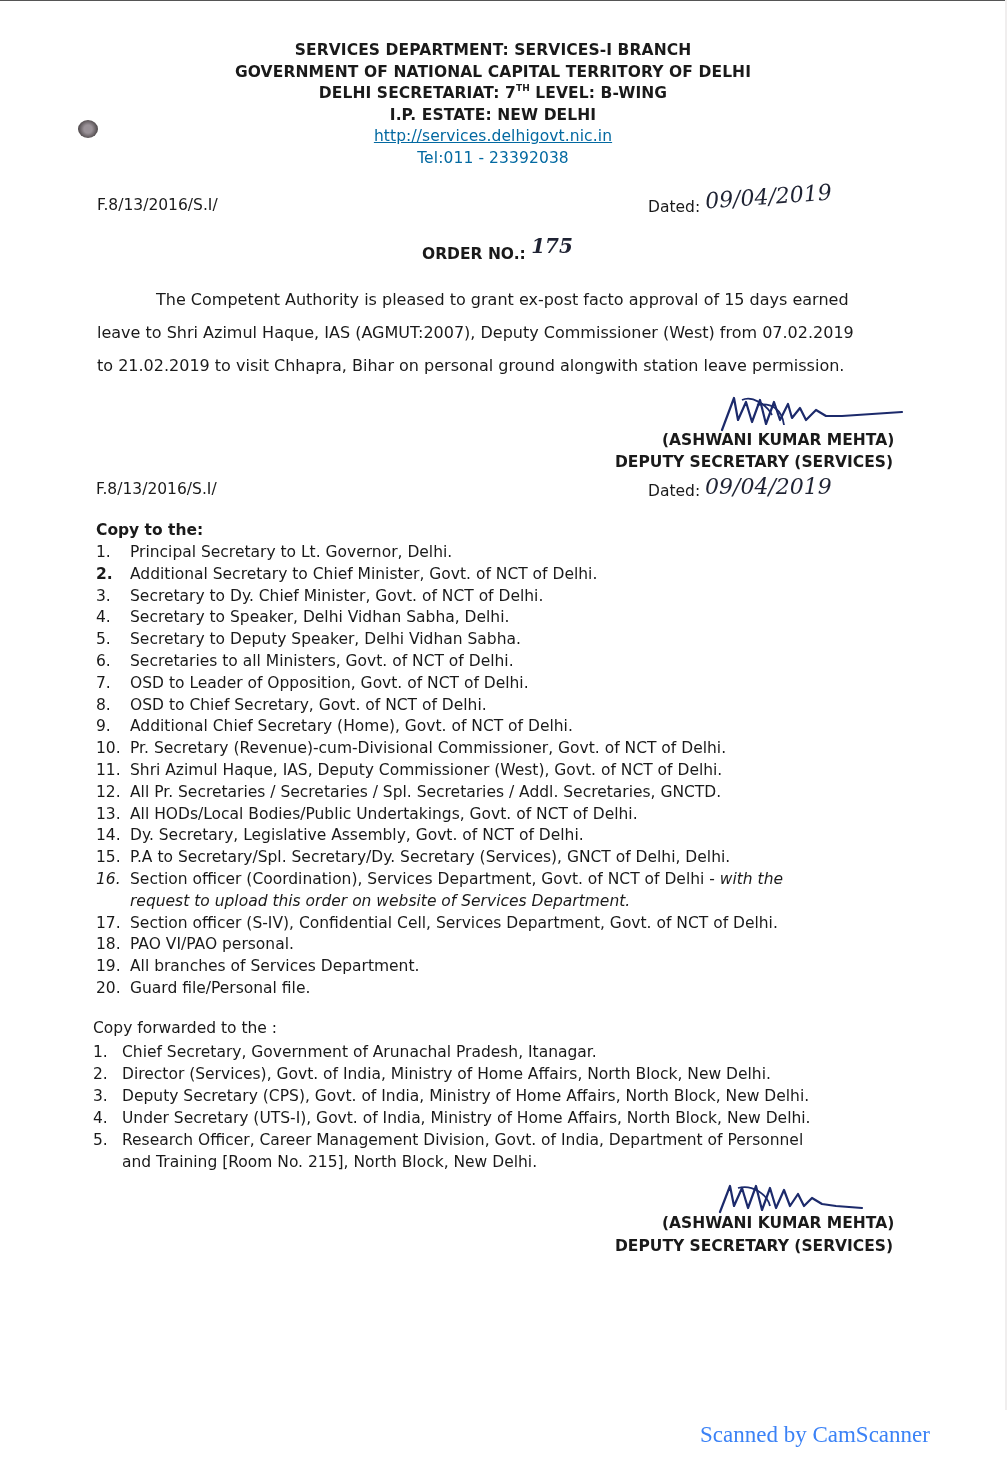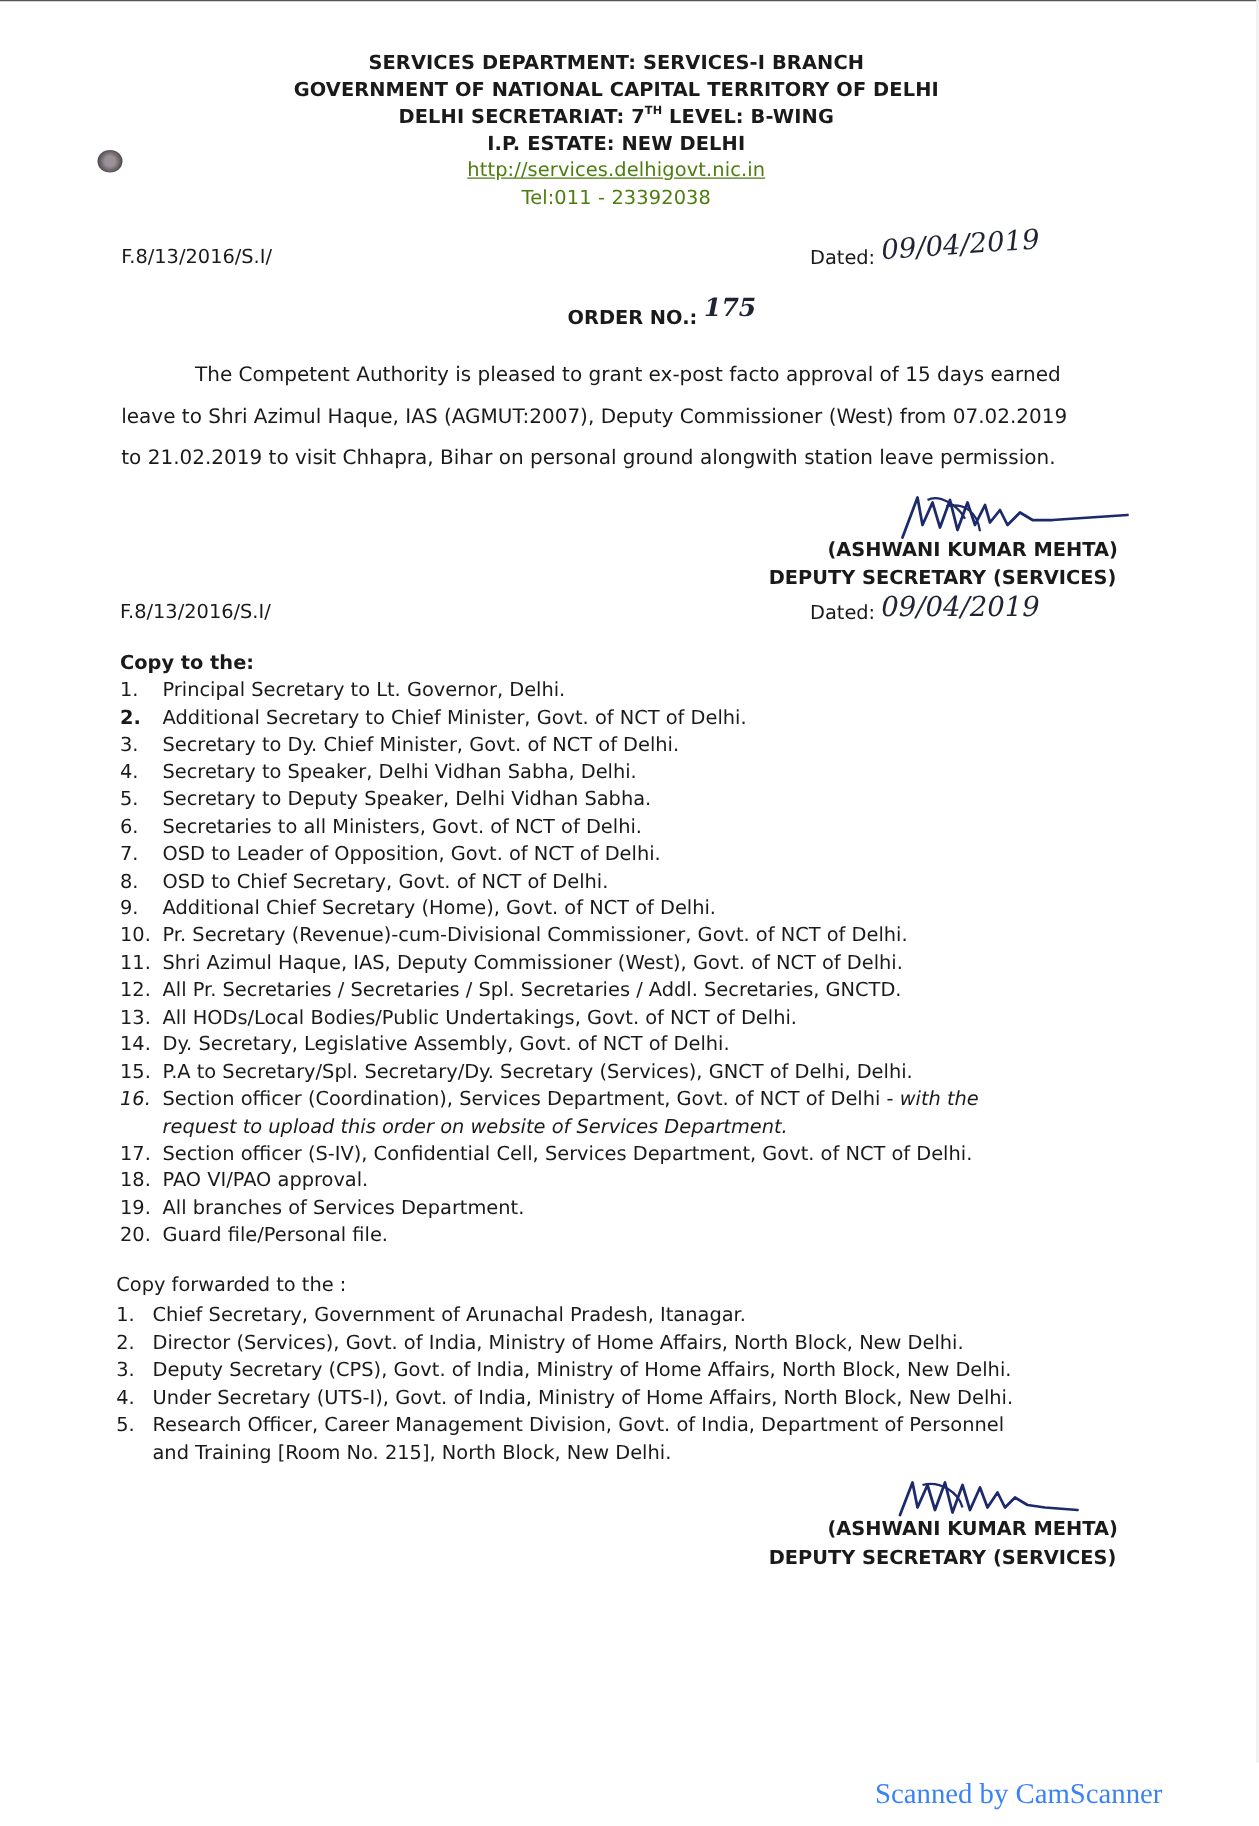--- a/index.html
+++ b/index.html
@@ -18,21 +18,21 @@
       border-radius: 50%; background: radial-gradient(circle at 50% 50%, #9a9298 30%, #4a4446 75%, #222 100%);
     }
     .header {
       position: absolute; left: 0; top: 40px; width: 986px; text-align: center;
       font-weight: bold; font-size: 15.5px; line-height: 21.5px; letter-spacing: 0.1px;
     }
     .header div { white-space: nowrap; }
     .header sup { font-size: 9px; vertical-align: 7px; line-height: 0; }
     .header .link { text-decoration: underline; font-weight: normal; }
     .header .tel { font-weight: normal; }
-    .header .url, .header .tel { color: #4d7c0f; }
+    .header .url, .header .tel { color: #0369a1; }
     .abs { position: absolute; white-space: nowrap; text-align: right; }
     .ref { font-size: 15.5px; }
     .hand { font-family: "DejaVu Serif", serif; font-style: italic; color: #1f2333; font-size: 22px; }
     .order-title { font-weight: bold; font-size: 15.5px; }
     .para { position: absolute; left: 97px; width: 795px; font-size: 16px; line-height: 33px; }
     .para span { display: block; white-space: nowrap; }
     .sign-name { font-weight: bold; font-size: 15.5px; }
     .sig-svg { position: absolute; }
     .list { position: absolute; left: 96px; font-size: 15.5px; line-height: 21.8px; margin: 0; padding: 0; list-style: none; }
     .list li { white-space: nowrap; position: relative; padding-left: 34px; }
@@ -61,21 +61,21 @@
   <div class="link url">http://services.delhigovt.nic.in</div>
   <div class="tel">Tel:011 - 23392038</div>
 </div>
 
 <div class="abs ref" style="left:97px; top:196px;">F.8/13/2016/S.I/</div>
 <div class="abs ref" style="left:648px; top:192px;">
   <span>Dated:</span>
   <span class="hand" style="position:relative; top:-8px; transform:rotate(-4deg); display:inline-block;">09/04/2019</span>
 </div>
 
-<div class="abs order-title" style="left:454px; top:240px;">
+<div class="abs order-title" style="left:422px; top:240px;">
   <span>ORDER NO.:</span>
   <span class="hand" style="position:relative; top:-6px; font-size:20px;">175</span>
 </div>
 
 <div class="para" style="top:283px;">
   <span style="padding-left:59px;">The Competent Authority is pleased to grant ex-post facto approval of 15 days earned</span>
   <span>leave to Shri Azimul Haque, IAS (AGMUT:2007), Deputy Commissioner (West) from 07.02.2019</span>
   <span>to 21.02.2019 to visit Chhapra, Bihar on personal ground alongwith station leave permission.</span>
 </div>
 
@@ -104,21 +104,21 @@
     <li><span class="num">8.</span><span>OSD to Chief Secretary, Govt. of NCT of Delhi.</span></li>
     <li><span class="num">9.</span><span>Additional Chief Secretary (Home), Govt. of NCT of Delhi.</span></li>
     <li><span class="num">10.</span><span>Pr. Secretary (Revenue)-cum-Divisional Commissioner, Govt. of NCT of Delhi.</span></li>
     <li><span class="num">11.</span><span>Shri Azimul Haque, IAS, Deputy Commissioner (West), Govt. of NCT of Delhi.</span></li>
     <li><span class="num">12.</span><span>All Pr. Secretaries / Secretaries / Spl. Secretaries / Addl. Secretaries, GNCTD.</span></li>
     <li><span class="num">13.</span><span>All HODs/Local Bodies/Public Undertakings, Govt. of NCT of Delhi.</span></li>
     <li><span class="num">14.</span><span>Dy. Secretary, Legislative Assembly, Govt. of NCT of Delhi.</span></li>
     <li><span class="num">15.</span><span>P.A to Secretary/Spl. Secretary/Dy. Secretary (Services), GNCT of Delhi, Delhi.</span></li>
     <li><span class="num" style="font-style: italic;">16.</span><span>Section officer (Coordination), Services Department, Govt. of NCT of Delhi - </span><em>with the</em><em class="cont">request to upload this order on website of Services Department.</em></li>
     <li><span class="num">17.</span><span>Section officer (S-IV), Confidential Cell, Services Department, Govt. of NCT of Delhi.</span></li>
-    <li><span class="num">18.</span><span>PAO VI/PAO approval.</span></li>
+    <li><span class="num">18.</span><span>PAO VI/PAO personal.</span></li>
     <li><span class="num">19.</span><span>All branches of Services Department.</span></li>
     <li><span class="num">20.</span><span>Guard file/Personal file.</span></li>
   </ul>
 
 <div class="abs ref" style="left:93px; top:1019px;">Copy forwarded to the :</div>
 <ul class="fwd" id="fwd-list" style="top:1041px;">
     <li><span class="num">1.</span><span>Chief Secretary, Government of Arunachal Pradesh, Itanagar.</span></li>
     <li><span class="num">2.</span><span>Director (Services), Govt. of India, Ministry of Home Affairs, North Block, New Delhi.</span></li>
     <li><span class="num">3.</span><span>Deputy Secretary (CPS), Govt. of India, Ministry of Home Affairs, North Block, New Delhi.</span></li>
     <li><span class="num">4.</span><span>Under Secretary (UTS-I), Govt. of India, Ministry of Home Affairs, North Block, New Delhi.</span></li>

